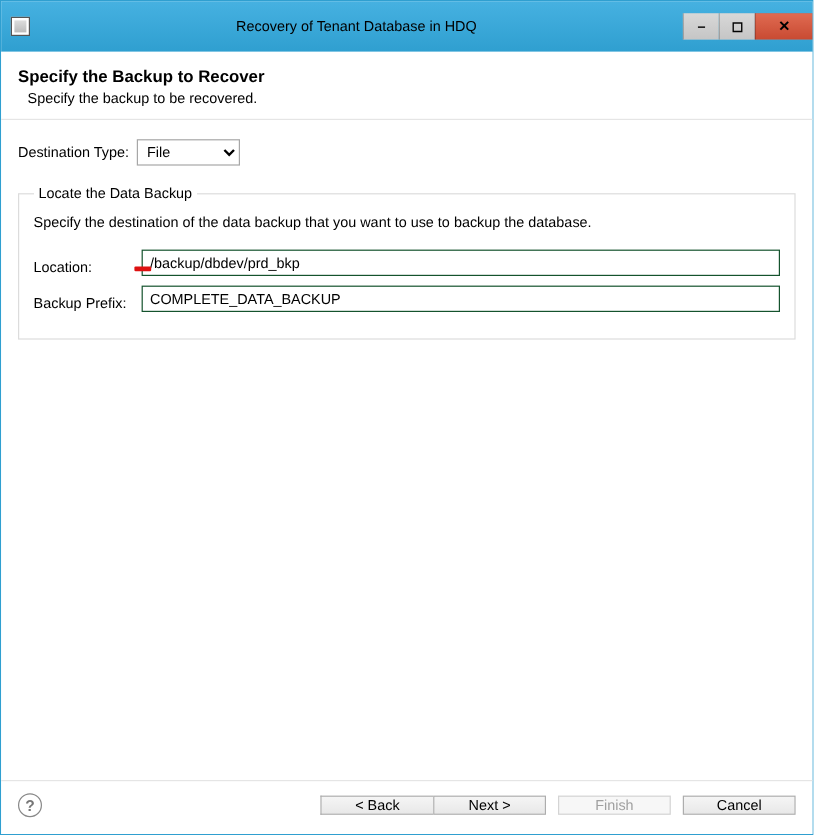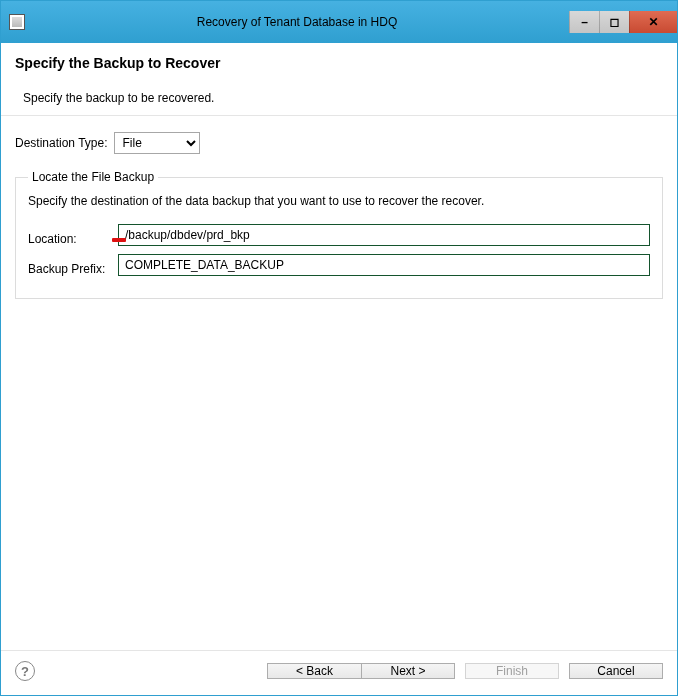--- a/index.html
+++ b/index.html
@@ -68,21 +68,21 @@
     }
     .header-area {
       background: #fff;
       padding: 12px 14px 10px 14px;
       border-bottom: 1px solid #e5e5e5;
     }
     .header-title {
       font-size: 14px;
       font-weight: bold;
       color: #000;
-      margin-bottom: 20px;
+      margin-bottom: 4px;
     }
     .header-sub {
       font-size: 12px;
       color: #000;
       margin-left: 8px;
     }
     .content {
       flex: 1;
       padding: 16px 14px 10px 14px;
       background: #fff;
@@ -213,22 +213,22 @@
   <div class="content">
 
     <div class="row">
       <label>Destination Type:</label>
       <select>
         <option>File</option>
       </select>
     </div>
 
     <fieldset class="group">
-      <legend>Locate the File Backup</legend>
-      <div class="group-desc">Specify the destination of the data backup that you want to use to recover the recover.</div>
+      <legend>Locate the Data Backup</legend>
+      <div class="group-desc">Specify the destination of the data backup that you want to use to backup the database.</div>
 
       <div class="form-row">
         <div class="lbl">
           <span>Location:</span>
           <span class="red-mark"></span>
         </div>
         <input type="text" value="/backup/dbdev/prd_bkp" style="">
       </div>
 
       <div class="form-row">

